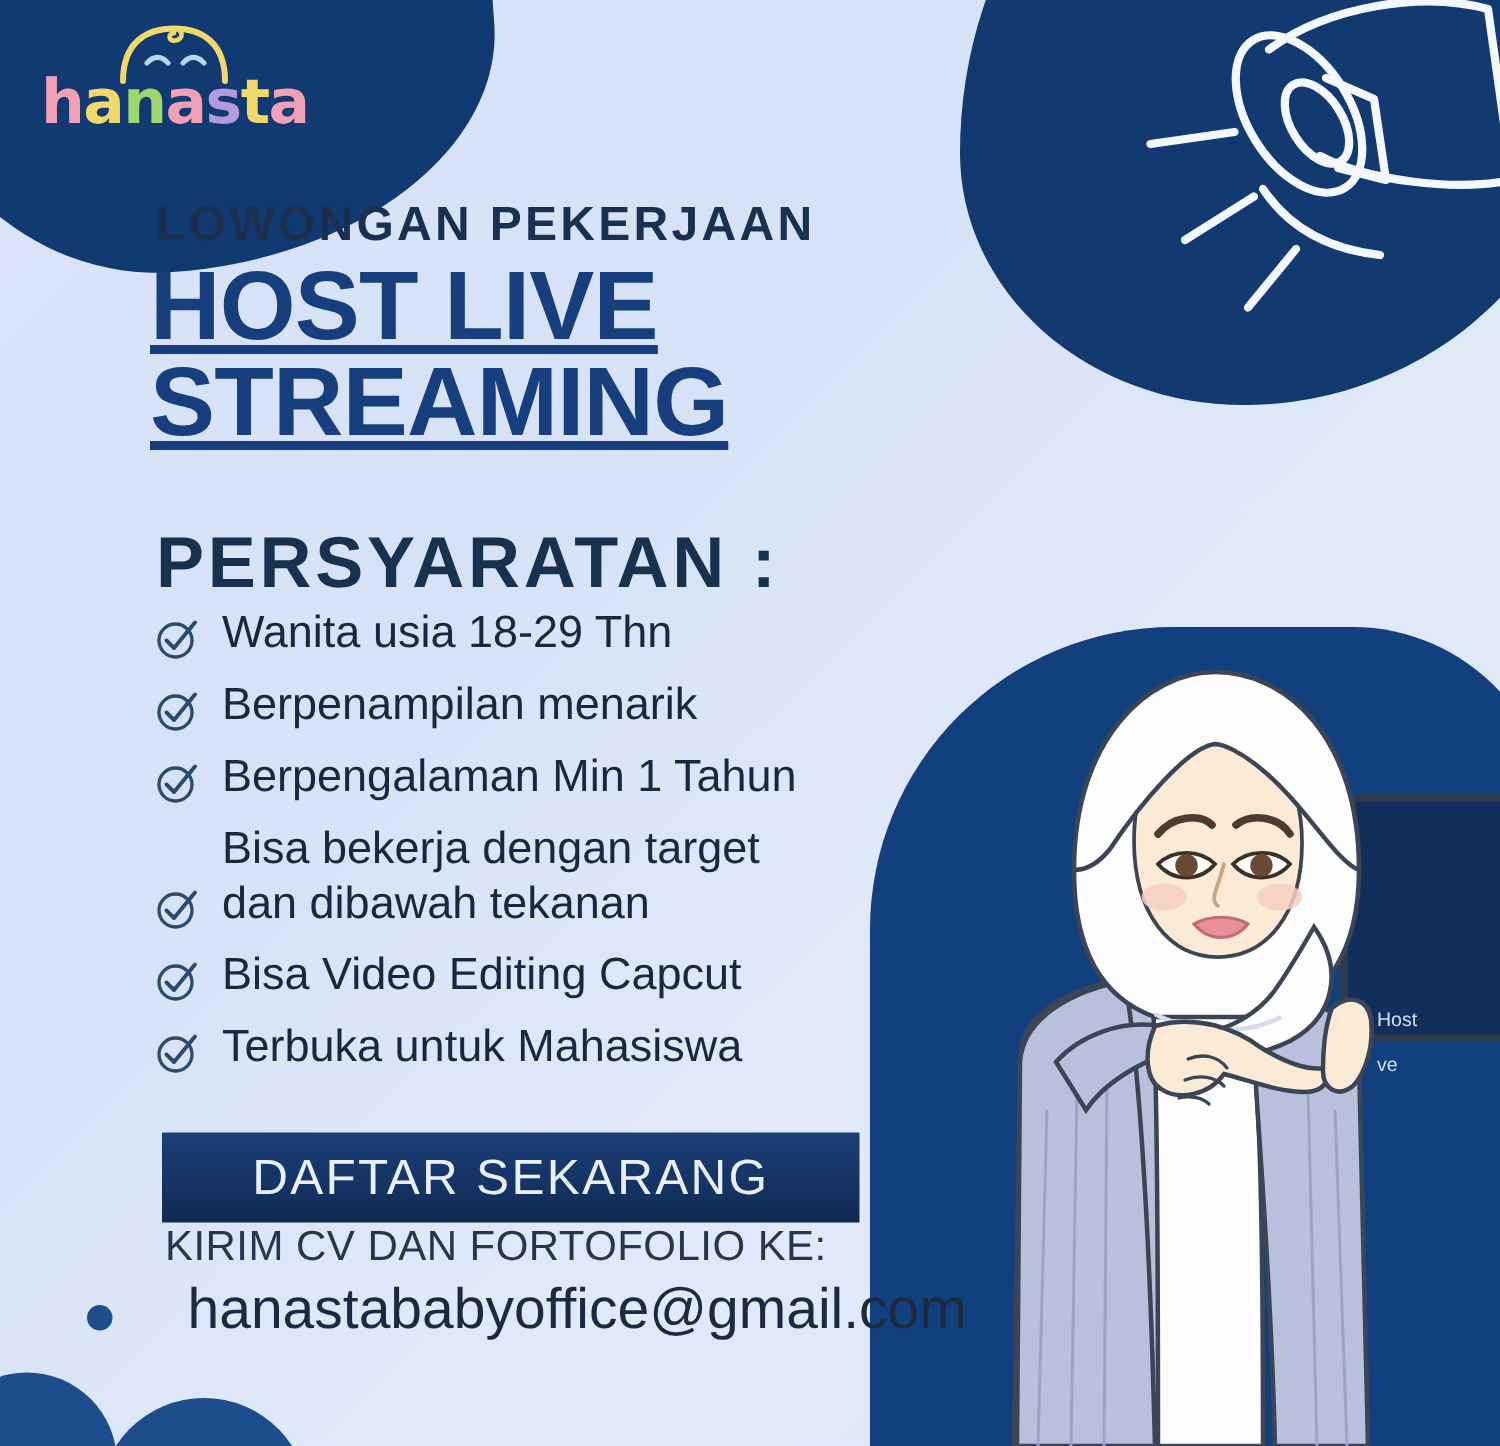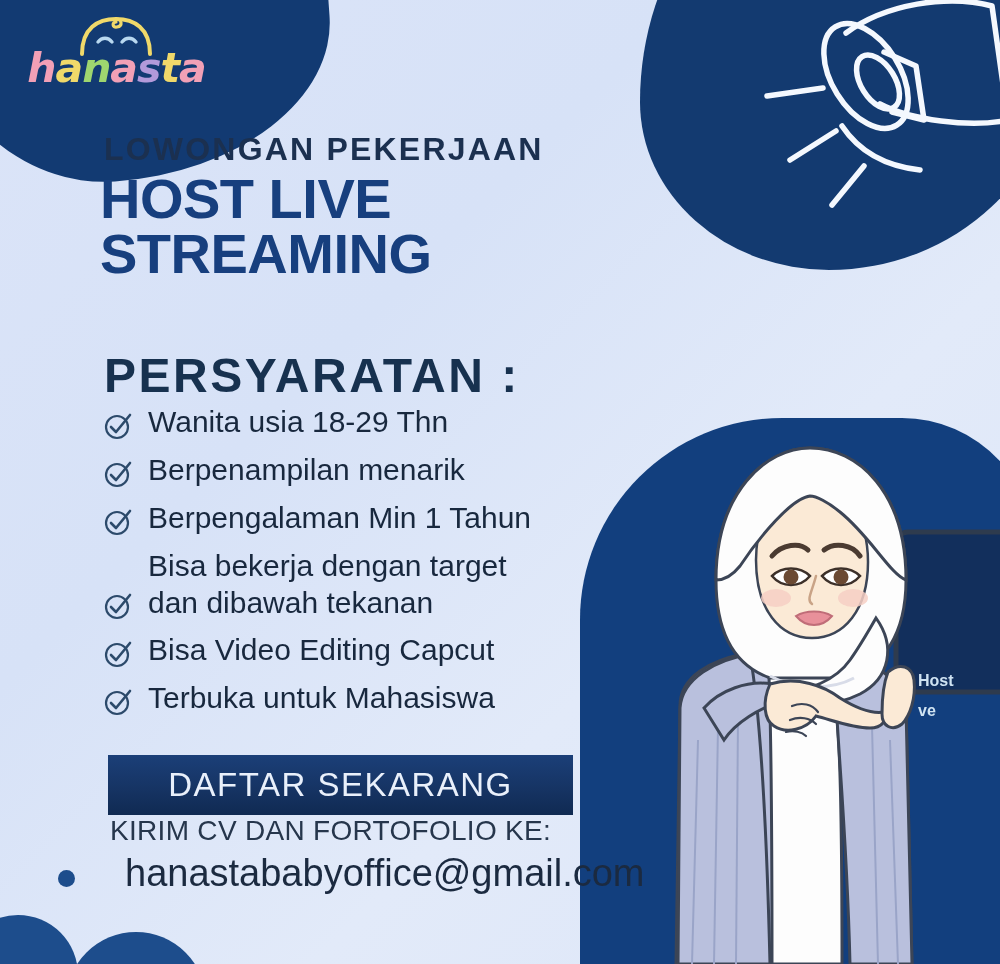--- a/index.html
+++ b/index.html
@@ -73,21 +73,20 @@
     border-radius: 50%;
   }
 
   
   .logo {
     position: absolute;
     left: 14px;
     top: 14px;
     width: 205px;
     height: 95px;
-    font-style: italic;
   }
   .logo-word {
     position: absolute;
     left: 0;
     top: 34px;
     width: 205px;
     text-align: center;
     font-size: 41px;
     font-weight: bold;
     letter-spacing: -1px;
@@ -126,26 +125,27 @@
     font-size: 32px;
     font-weight: bold;
     letter-spacing: 2.2px;
     color: #1b3050;
     font-family: "Liberation Sans", sans-serif;
   }
   .headline {
     position: absolute;
     left: 100px;
     top: 172px;
-    font-size: 56px;
+    font-size: 65px;
     line-height: 0.98;
     font-weight: bold;
     letter-spacing: -0.5px;
     color: #173f7e;
     font-family: "Liberation Sans", sans-serif;
+    text-decoration: underline;
   }
   .headline .l2 { display: block; }
   .section-title {
     position: absolute;
     left: 104px;
     top: 348px;
     font-size: 48px;
     font-weight: bold;
     letter-spacing: 2.5px;
     color: #17314f;
@@ -216,22 +216,22 @@
     font-size: 38px;
     color: #1b2a40;
     font-family: Liberation Sans, sans-serif;
   }
 
   
   .woman { position: absolute; right: 0px; top: 440px; width: 380px; height: 524px; }
   .phone-text {
     position: absolute;
     color: #cfe3f2;
-    font-size: 16px;
-    font-weight: bold;
+    font-size: 13px;
+    font-weight: normal;
     font-family: "Liberation Sans", sans-serif;
   }
   .phone-text.t1 { left: 918px; top: 672px; }
   .phone-text.t2 { left: 918px; top: 702px; }
 </style>
 </head>
 <body>
 
 <div id="poster">
 

